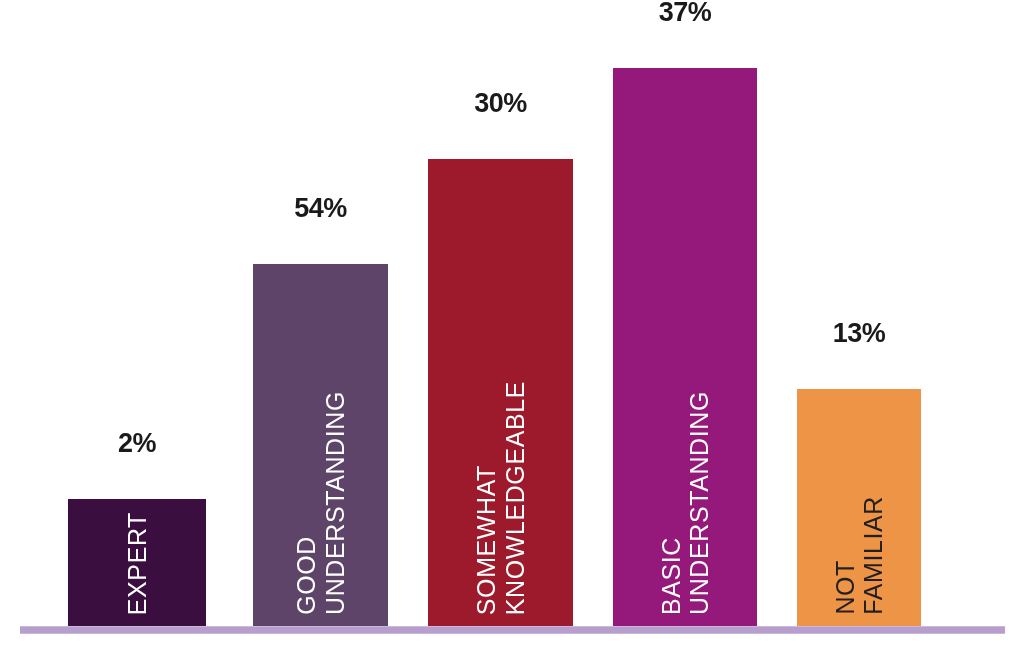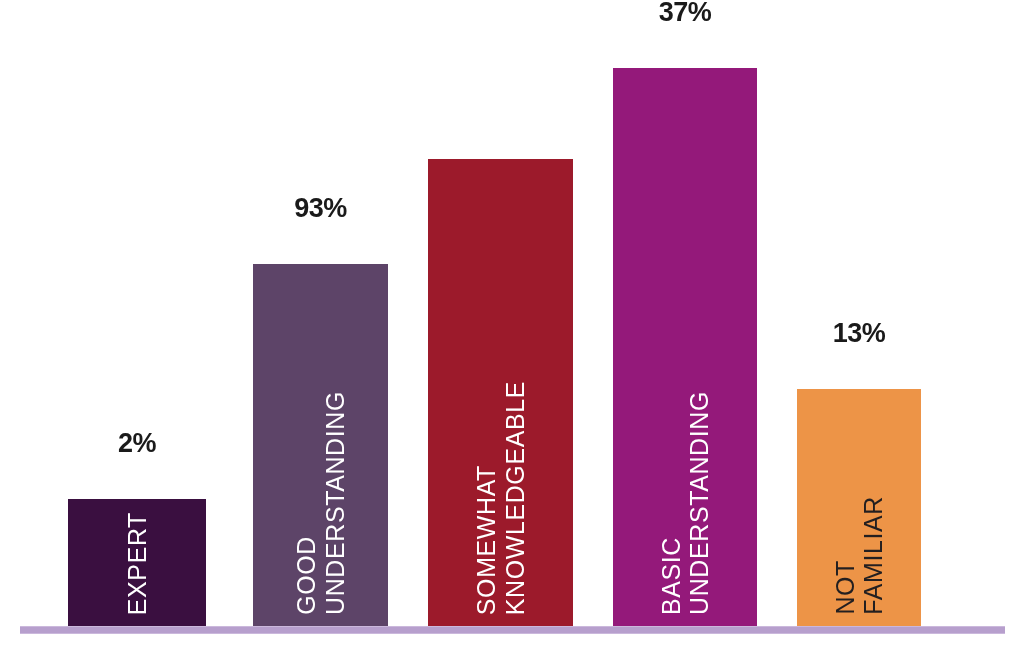--- a/index.html
+++ b/index.html
@@ -108,30 +108,31 @@
     <div class="bar-group" style="left:68px; width:138px; height:164px;">
       <div class="value-label" style="top:-39px;">2%</div>
       <div class="bar" style="height:134px; background:#3a0f40;">
         <div class="cat-label light">
           <span class="cat-line">EXPERT</span>
         </div>
       </div>
     </div>
 
     <div class="bar-group" style="left:253px; width:135px; height:399px;">
-      <div class="value-label" style="top:-39px;">93%</div>
+      <div class="value-label" style="top:-39px;">54%</div>
       <div class="bar" style="height:369px; background:#5d4468;">
         <div class="cat-label light">
           <span class="cat-line">GOOD</span>
           <span class="cat-line">UNDERSTANDING</span>
         </div>
       </div>
     </div>
 
     <div class="bar-group" style="left:428px; width:145px; height:504px;">
+      <div class="value-label" style="top:-39px;">30%</div>
       <div class="bar" style="height:474px; background:#9c1a2b;">
         <div class="cat-label light">
           <span class="cat-line">SOMEWHAT</span>
           <span class="cat-line">KNOWLEDGEABLE</span>
         </div>
       </div>
     </div>
 
     <div class="bar-group" style="left:613px; width:144px; height:595px;">
       <div class="value-label" style="top:-39px;">37%</div>

